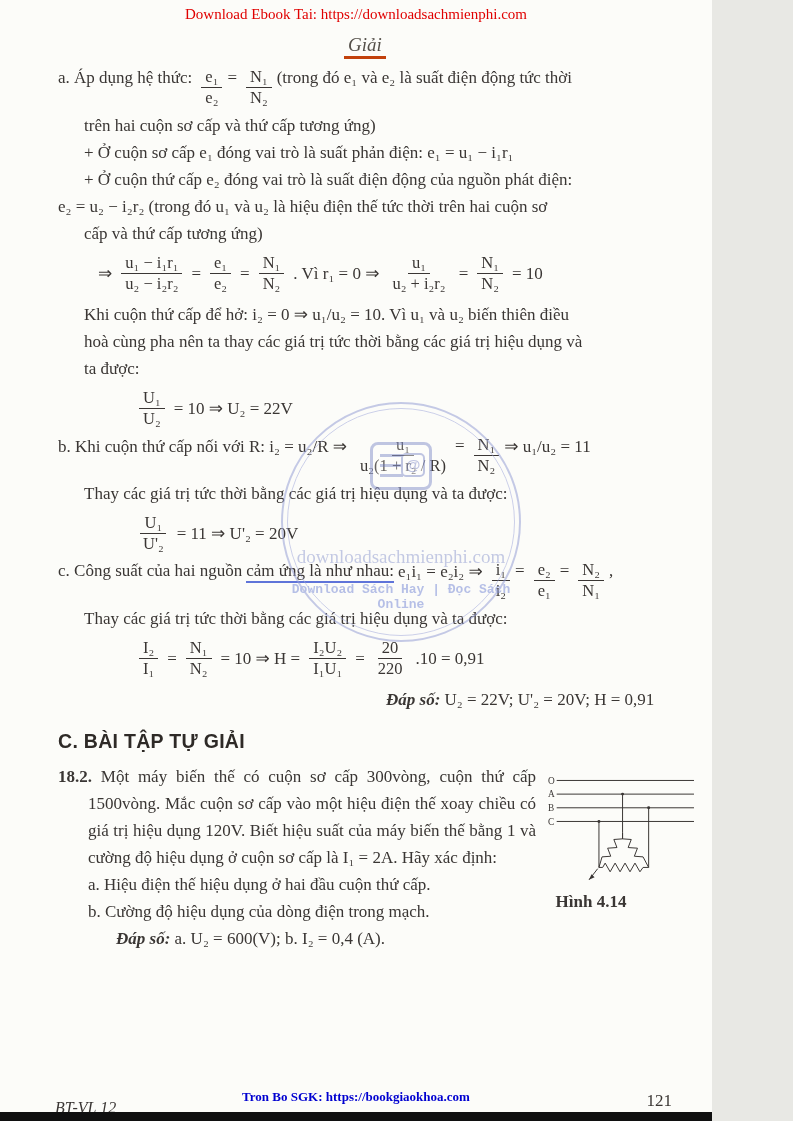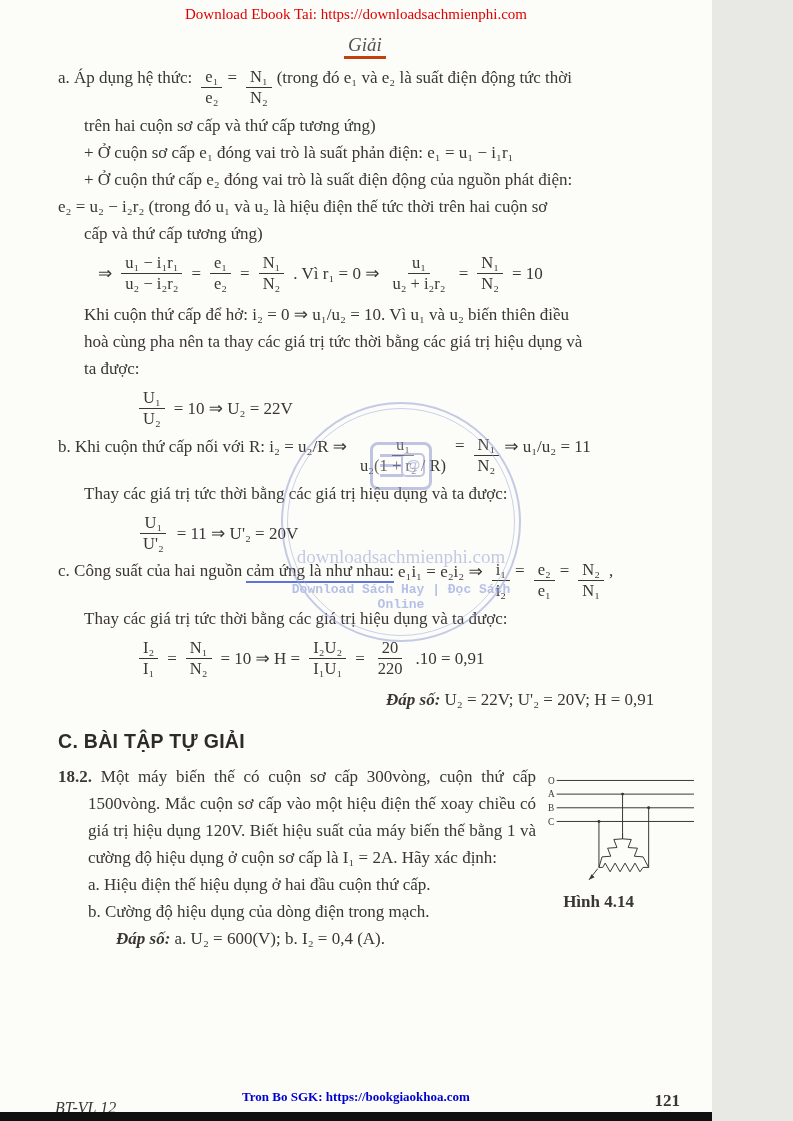--- a/index.html
+++ b/index.html
@@ -41,21 +41,21 @@
     font-family:"Liberation Sans", sans-serif; font-weight:bold;
     font-size:19.5px; letter-spacing:.3px; color:#2e2a27;
     margin:16px 0 10px;
   }
   .problem-row { display:flex;gap:12px; }
   .prob-left { width:478px; }
   .prob-body { text-align:justify; line-height:27px; padding-left:30px; text-indent:-30px; }
   .prob-item { line-height:27px; padding-left:30px; }
   .prob-ans { line-height:28px; padding-left:58px; }
   .prob-right { flex:1; position:relative; margin-right:-22px; padding-top:10px; }
-  .fig-caption { text-align:right; font-weight:bold; font-size:17px; margin-top:8px; padding-right:60px; }
+  .fig-caption { text-align:center; font-weight:bold; font-size:17px; margin-top:8px; padding-right:60px; }
   .circuit-svg { display:block; width:100%; height:auto; }
 
   
   .watermark {
     position:absolute; left:281px; top:402px; width:240px; height:240px;
     z-index:6; opacity:.55; pointer-events:none;
   }
   .wm-ring-outer {
     position:absolute; inset:0; border:2.5px solid #98a1d6; border-radius:50%;
   }
@@ -83,21 +83,21 @@
     position:absolute; top:180px; left:0; width:100%; text-align:center;
     font-family:Liberation Mono, monospace; font-weight:bold;
     font-size:13px; color:#7d8fd8;
   }
 
   
   .footer-link {
     position:absolute; left:0; bottom:16px; width:100%; text-align:center;
     color:#0000d0; font-weight:bold; font-size:13px; cursor:pointer; z-index:3;
   }
-  .page-number { position:absolute; right:32px; bottom:10px; font-size:17px; z-index:3;font-weight:bold; }
+  .page-number { position:absolute; right:40px; bottom:10px; font-size:17px; z-index:3; }
   .book-code { position:absolute; left:55px; bottom:4px; font-style:italic; font-size:16px; z-index:2; }
   .black-bar { position:absolute; left:0; right:0; bottom:0; height:9px; background:#101010; z-index:4; }
 </style>
 </head>
 <body>
 
 <div class="page">
 
   <div class="top-link">Download Ebook Tai: https://downloadsachmienphi.com</div>
 

